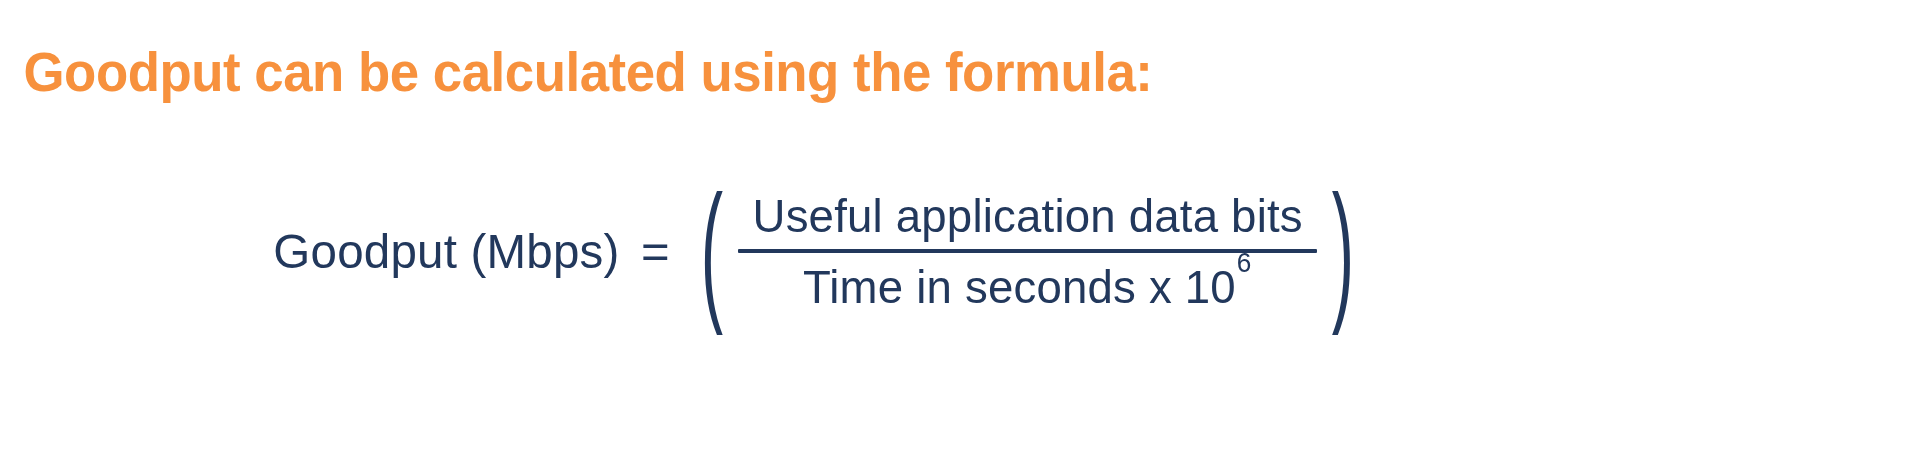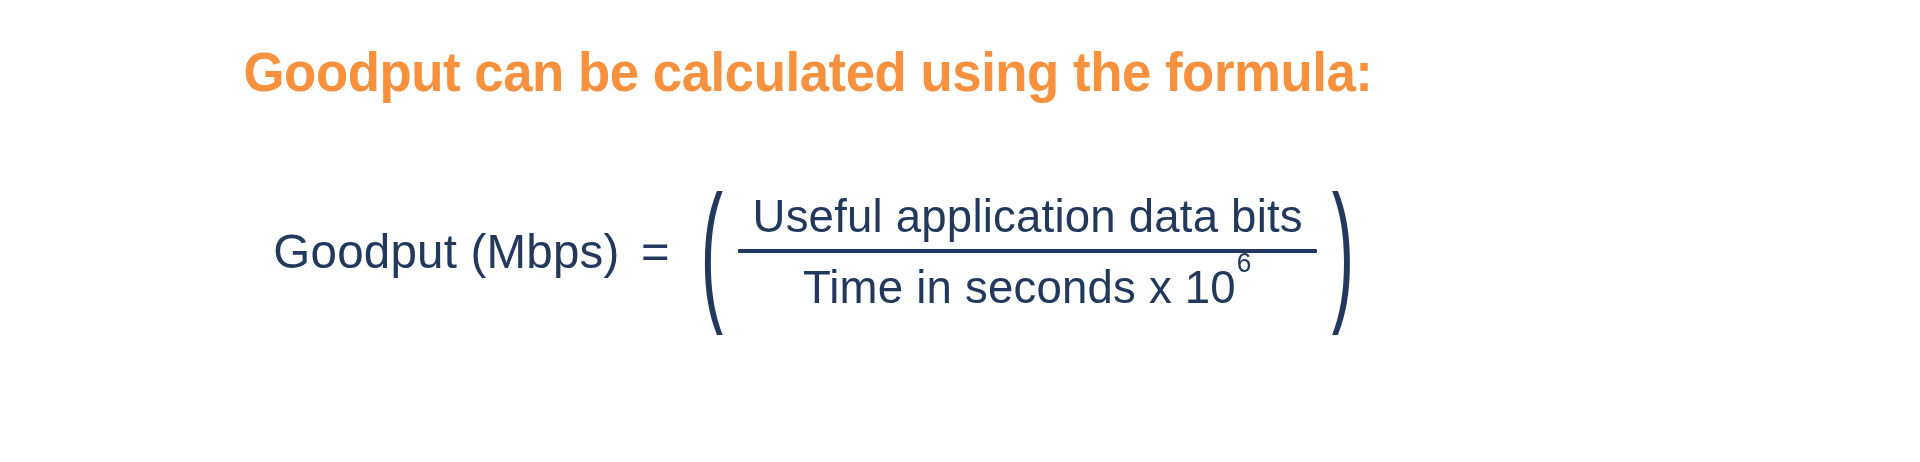--- a/index.html
+++ b/index.html
@@ -20,21 +20,21 @@
     height: 462px;
     background: #FFFFFF;
   }
 
   
   .title-row {
     position: absolute;
     top: 44px;
     left: 0;
     width: 1616px;
-    text-align: center;
+    text-align: left;
   }
   .title {
     display: inline-block;
     color: #F7913D;
     font-family: "Liberation Sans", sans-serif;
     font-size: 55px;
     font-weight: 700;
     letter-spacing: -0.5px;
     line-height: 1.05;
     transform: scaleX(0.96);

